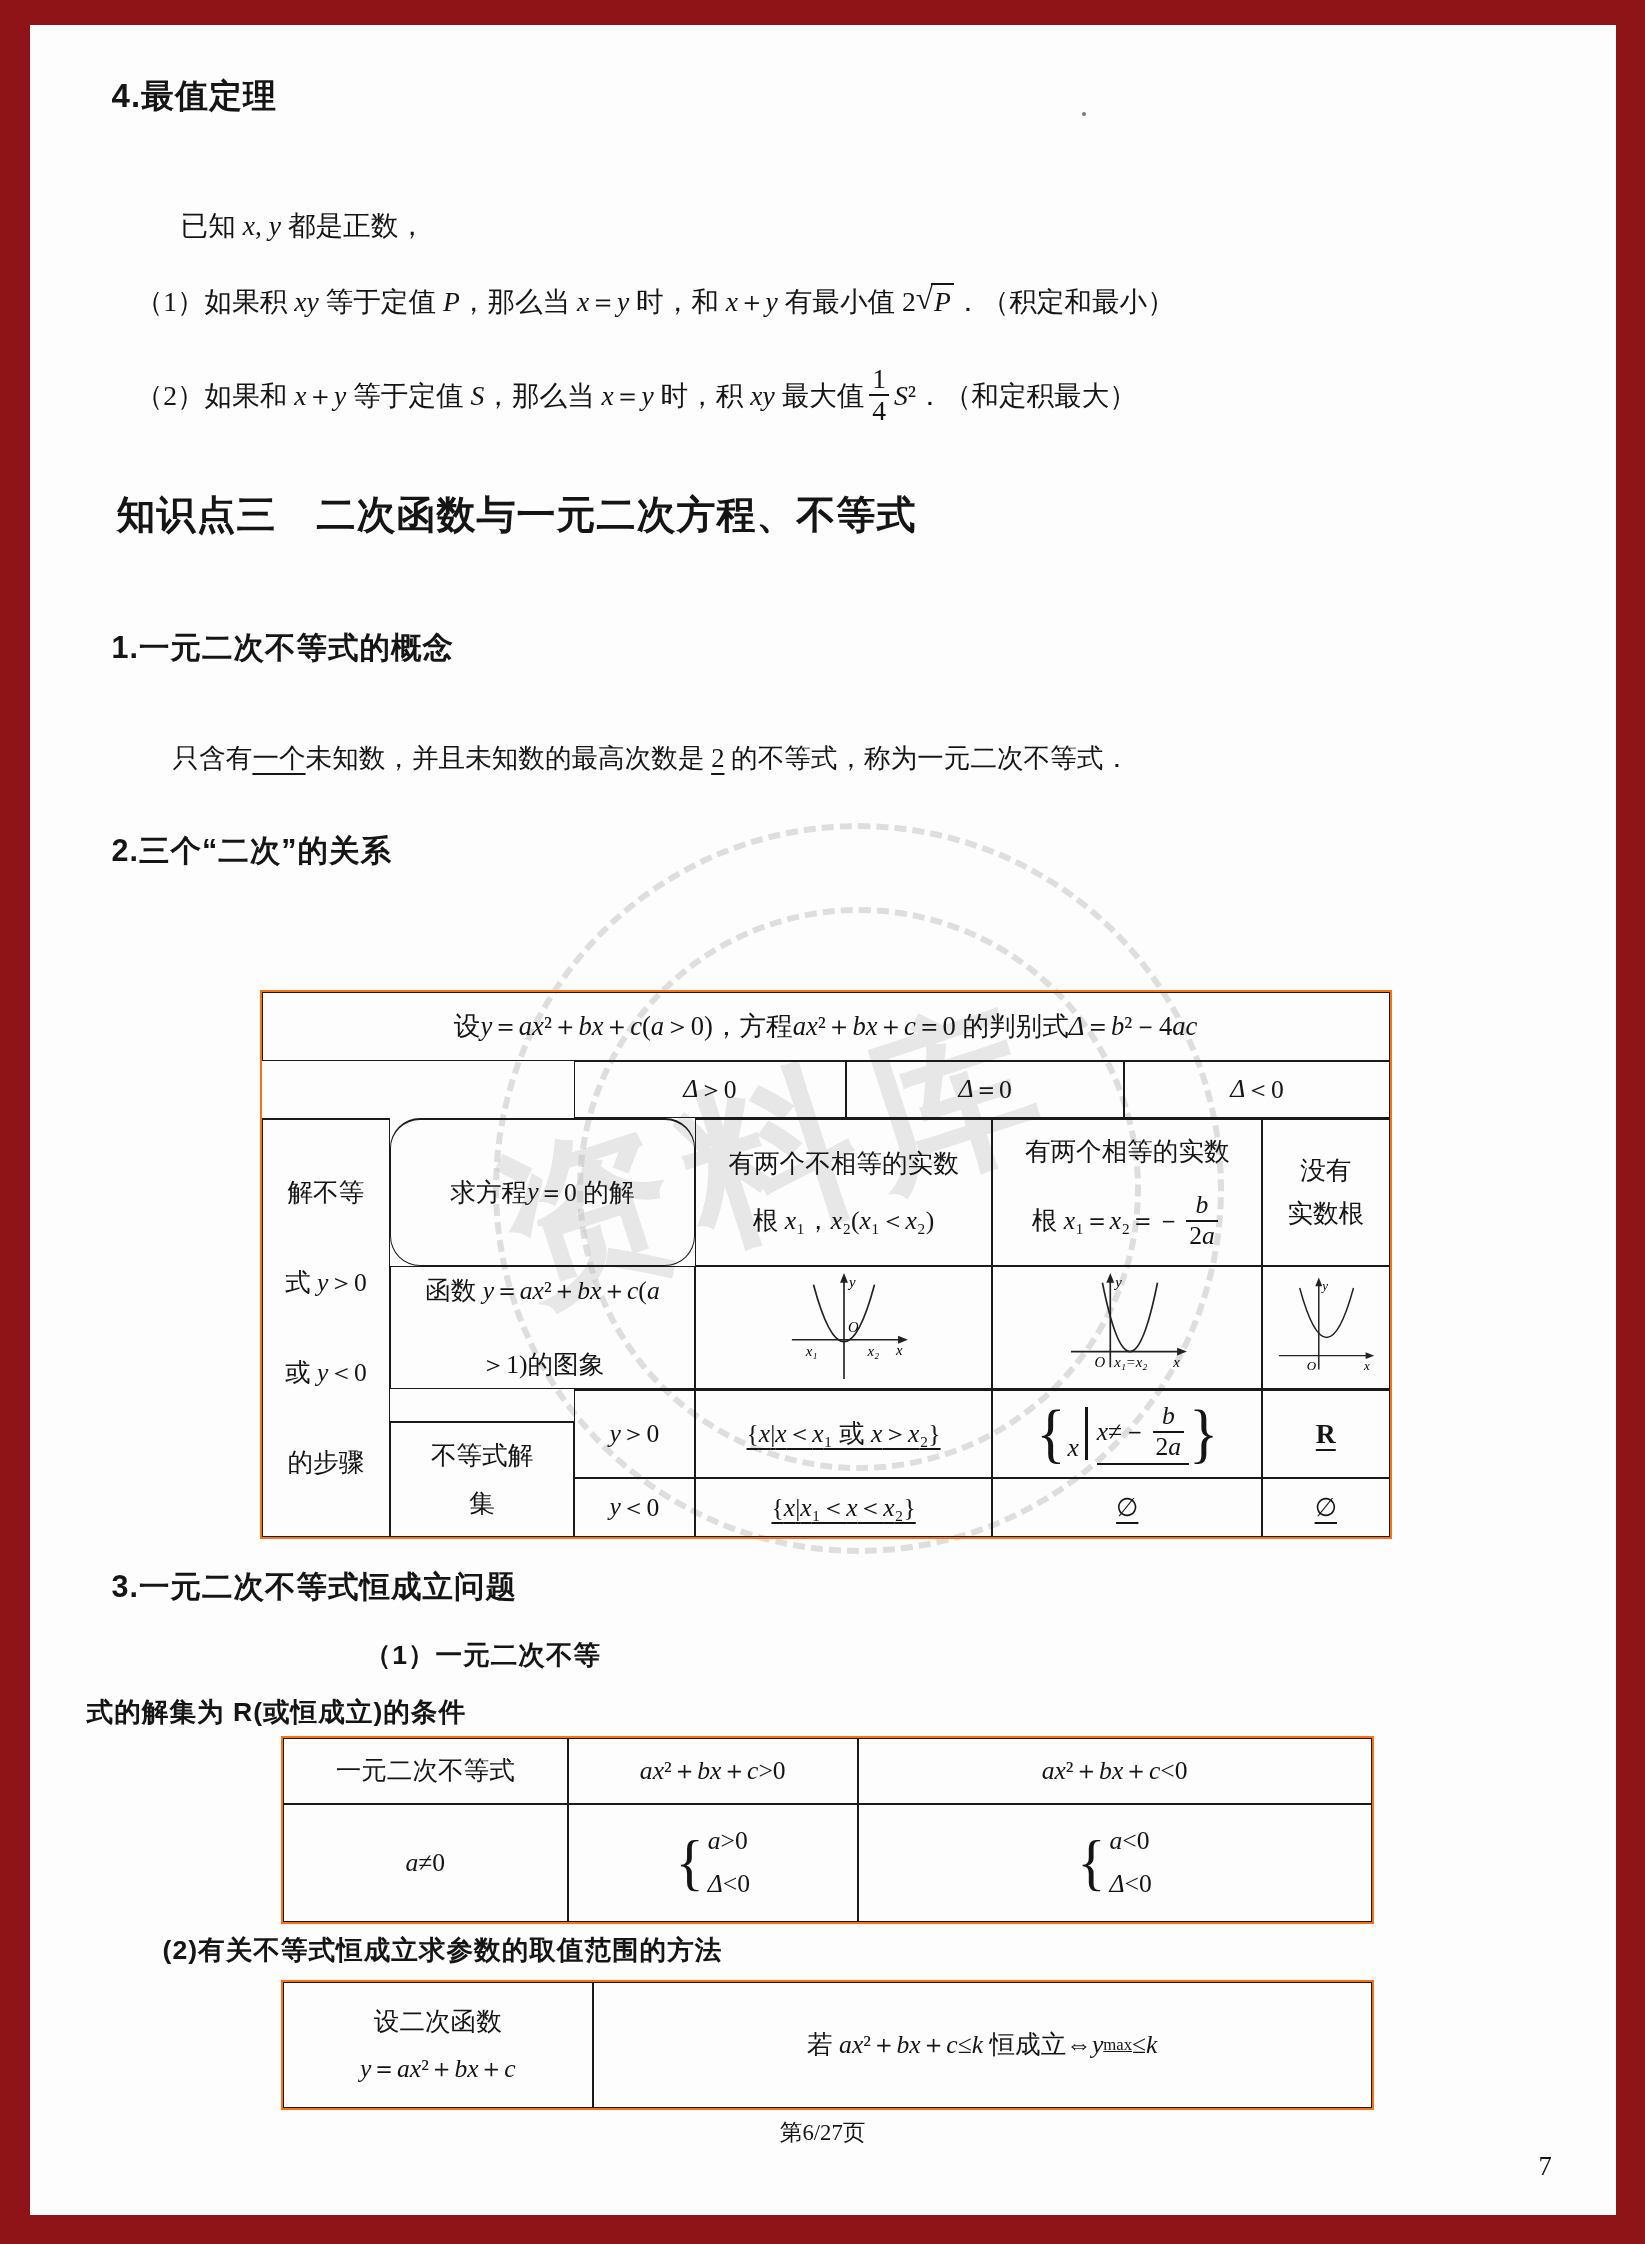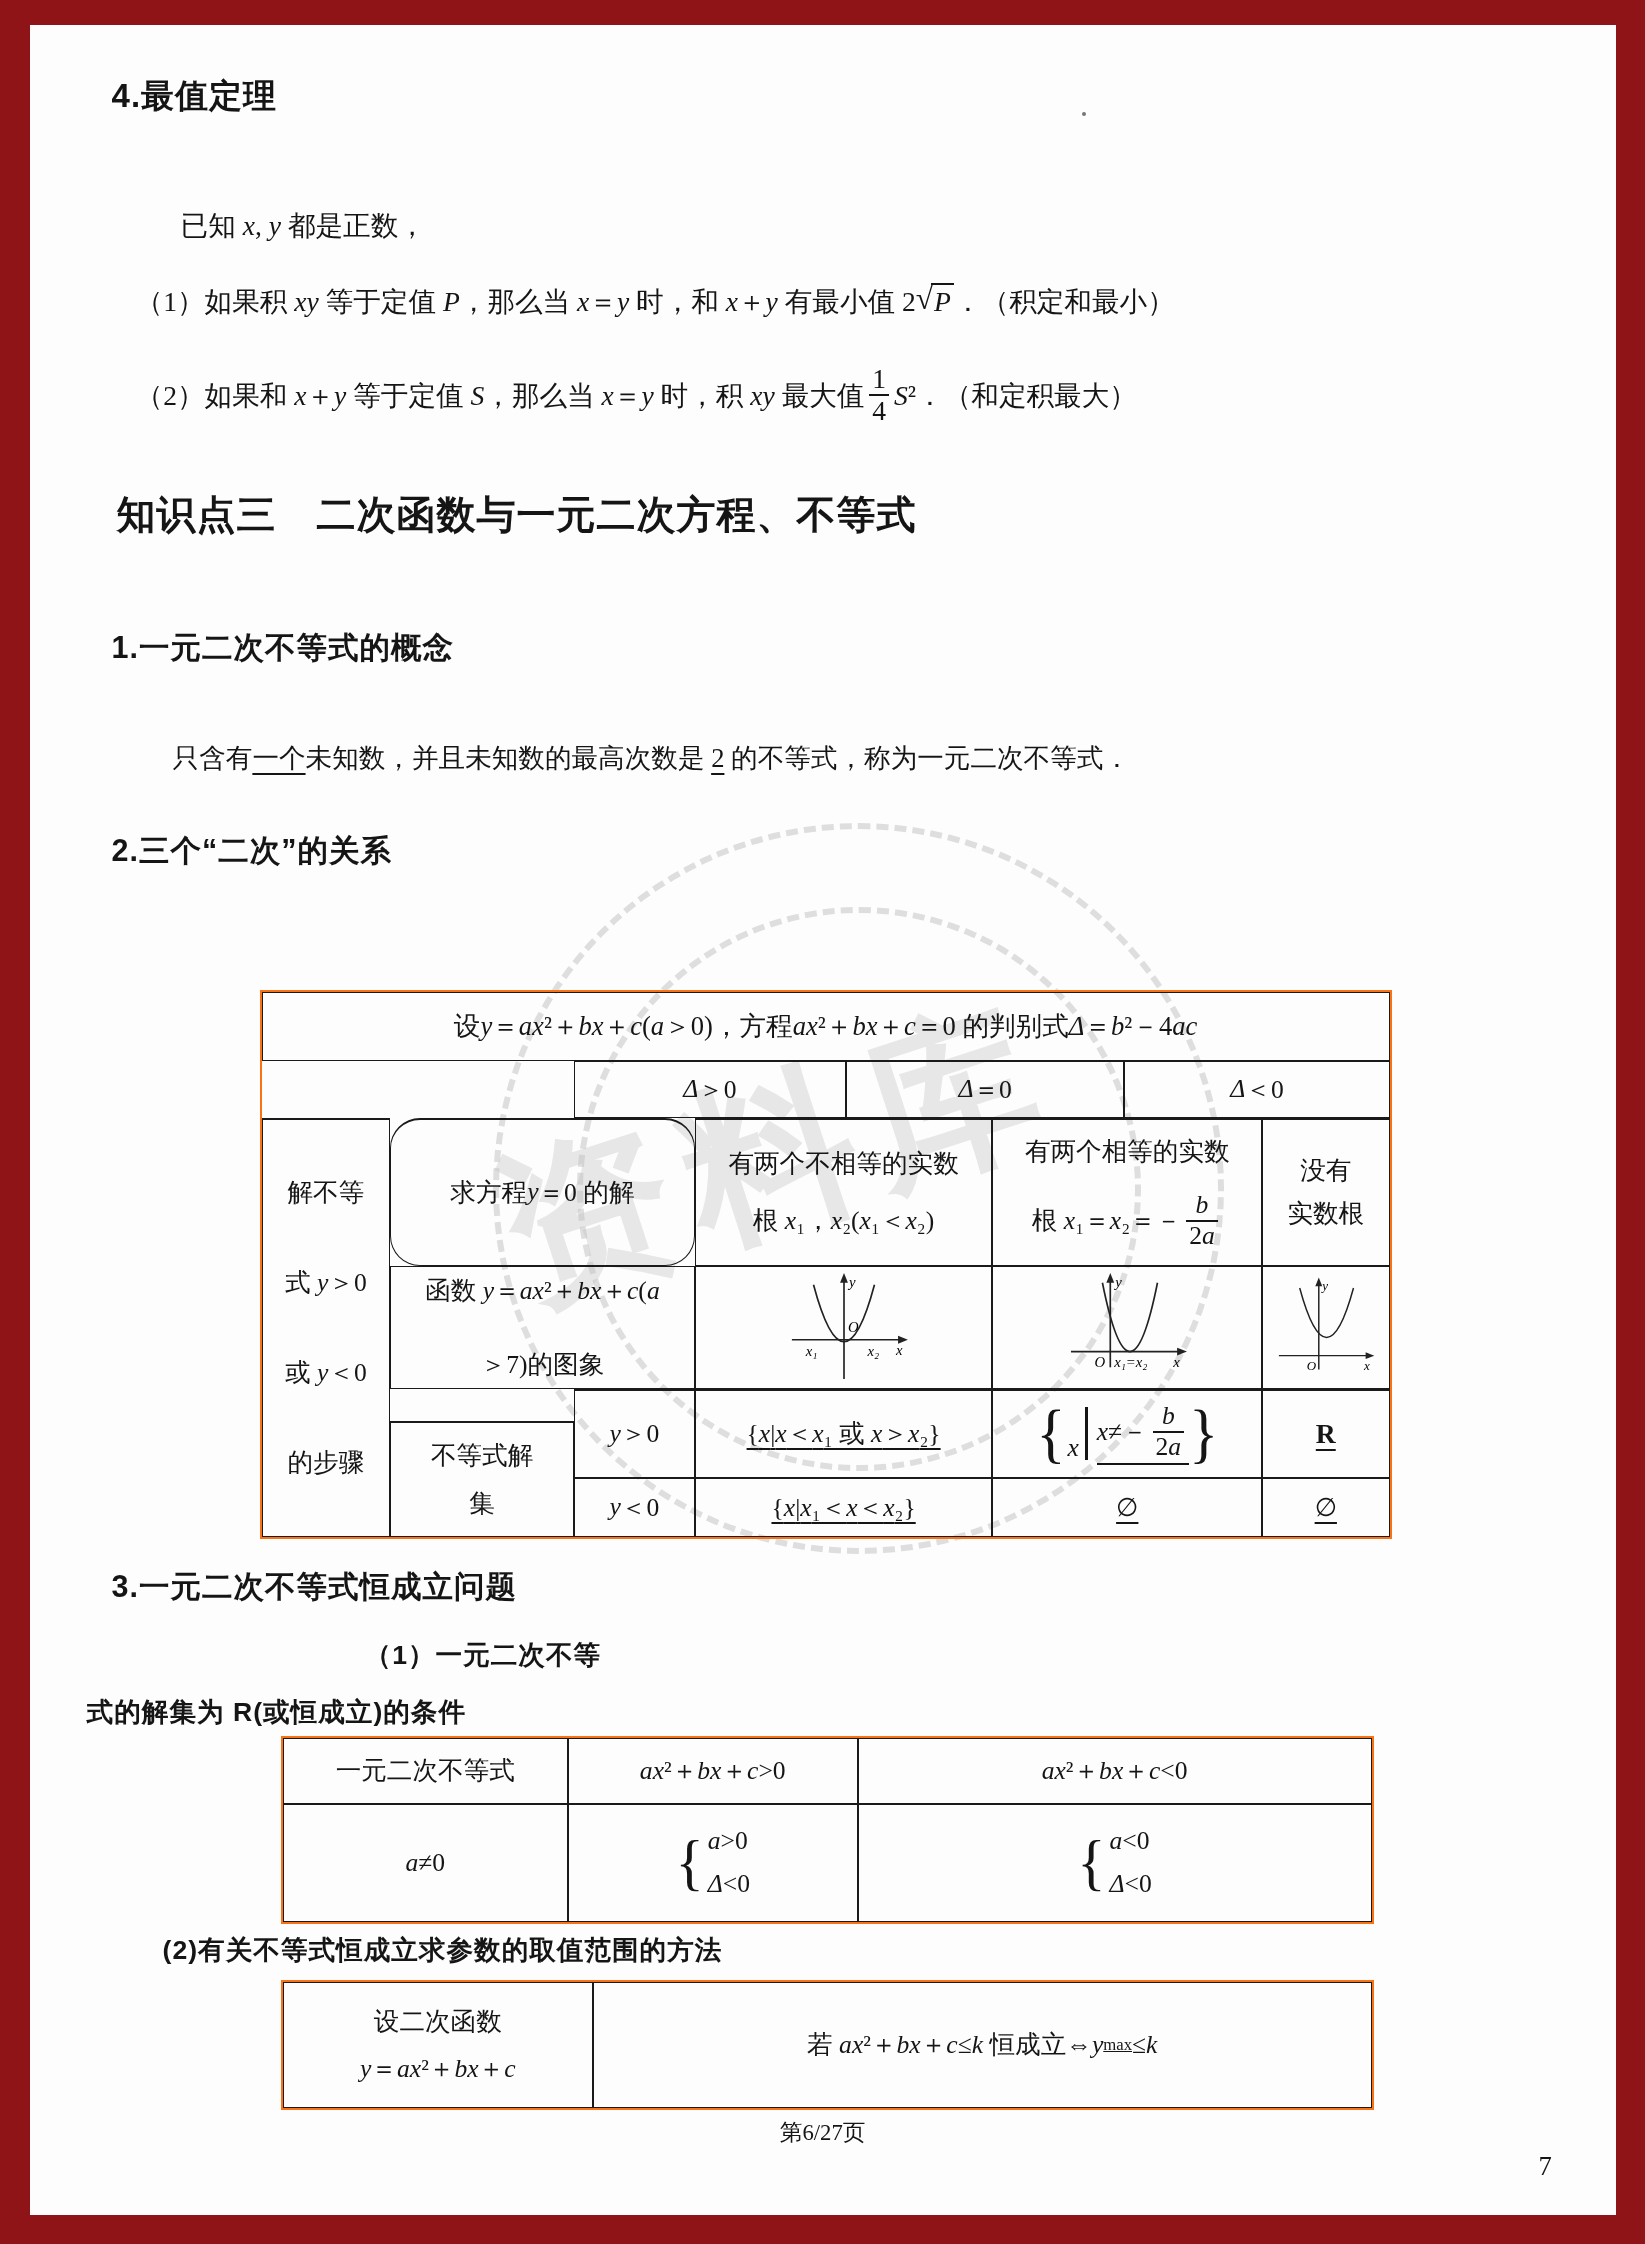--- a/index.html
+++ b/index.html
@@ -152,21 +152,21 @@
         </span>
       </span>
     </div>
     <div class="c col t-c3 bt2">
       <span>没有</span>
       <span>实数根</span>
     </div>
 
     <div class="c col t-glabel">
       <span>函数 <i>y</i>＝<i>ax</i>²＋<i>bx</i>＋<i>c</i>(<i>a</i></span>
-      <span>＞7)的图象</span>
+      <span>＞1)的图象</span>
     </div>
     <div class="c t-g1">
       <svg width="148" height="116" viewBox="0 0 150 118" style="font-size:26px">
         <g stroke="#222" stroke-width="1.7" fill="none">
           <line x1="75" y1="10" x2="75" y2="112"></line>
           <line x1="22" y1="72" x2="136" y2="72"></line>
           <path d="M44,16 Q75,132 106,16"></path>
         </g>
         <g fill="#222" stroke="none">
           <polygon points="75,4 71,14 79,14"></polygon>

